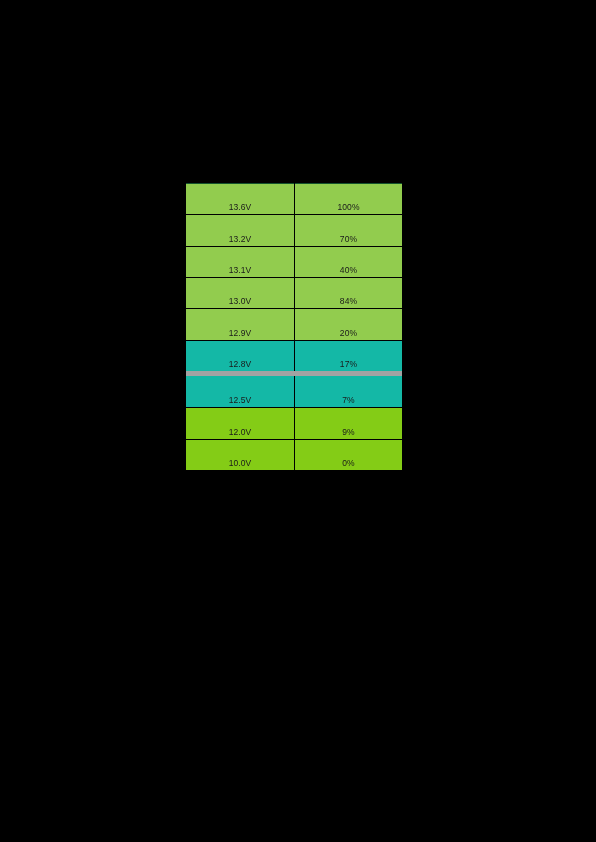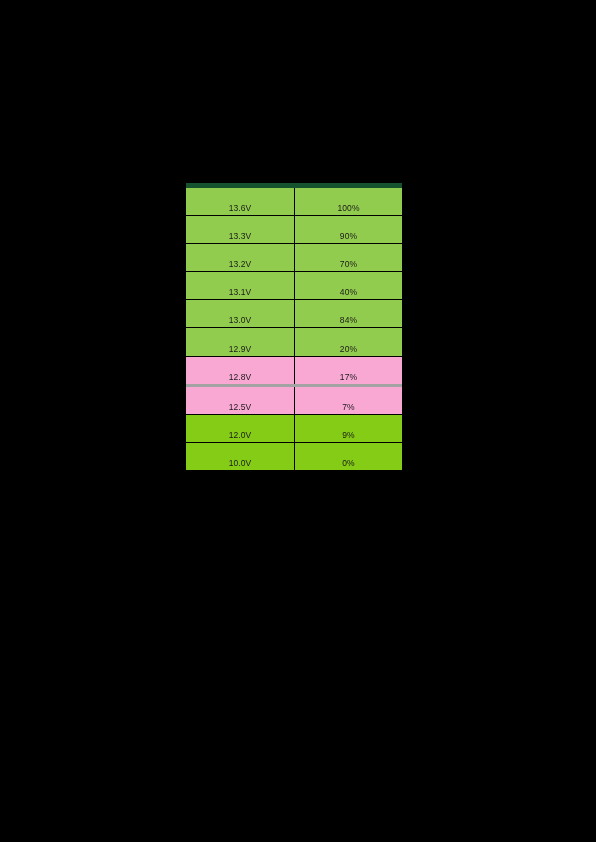--- a/index.html
+++ b/index.html
@@ -50,44 +50,40 @@
     width: 108px;
     border-right: 1px solid #000000;
   }
 
   #voltage-table td.col-value {
     width: 107px;
   }
 
   
   .zone-green td { background: #92CC4E; }
-  .zone-yellow td { background: #f9a8d4; }
+  .zone-yellow td { background: #14b8a6; }
   .zone-red td { background: #84cc16; }
 
   
   #voltage-table tr.zone-green:first-child td {
-    border-top: 5px solid #14532d;
+    border-top: 1px solid #14532d;
   }
   
   #voltage-table tr.zone-yellow + tr.zone-yellow td {
-    border-top: 3px solid #a3a3a3;
+    border-top: 5px solid #a3a3a3;
   }
 </style>
 </head>
 <body>
 
 <table id="voltage-table">
   <tbody>
       <tr class="zone-green">
         <td class="col-voltage">13.6V</td>
         <td class="col-value">100%</td>
-      </tr>
-      <tr class="zone-green">
-        <td class="col-voltage">13.3V</td>
-        <td class="col-value">90%</td>
       </tr>
       <tr class="zone-green">
         <td class="col-voltage">13.2V</td>
         <td class="col-value">70%</td>
       </tr>
       <tr class="zone-green">
         <td class="col-voltage">13.1V</td>
         <td class="col-value">40%</td>
       </tr>
       <tr class="zone-green">

